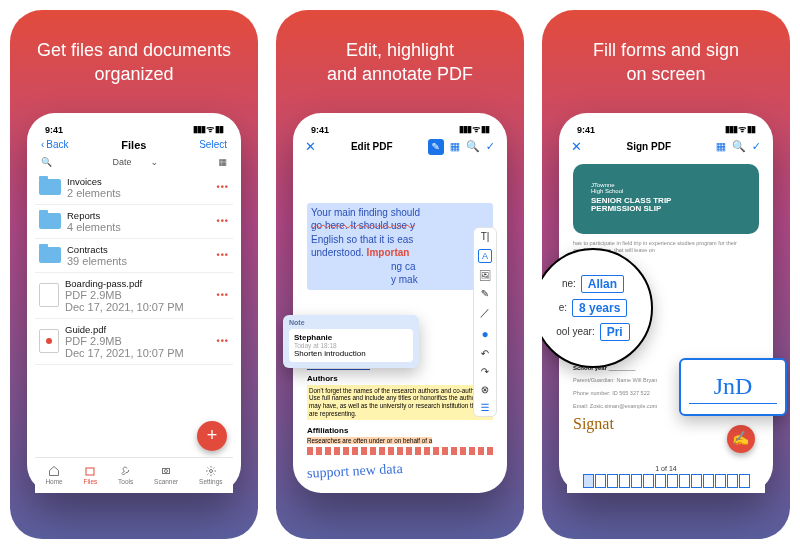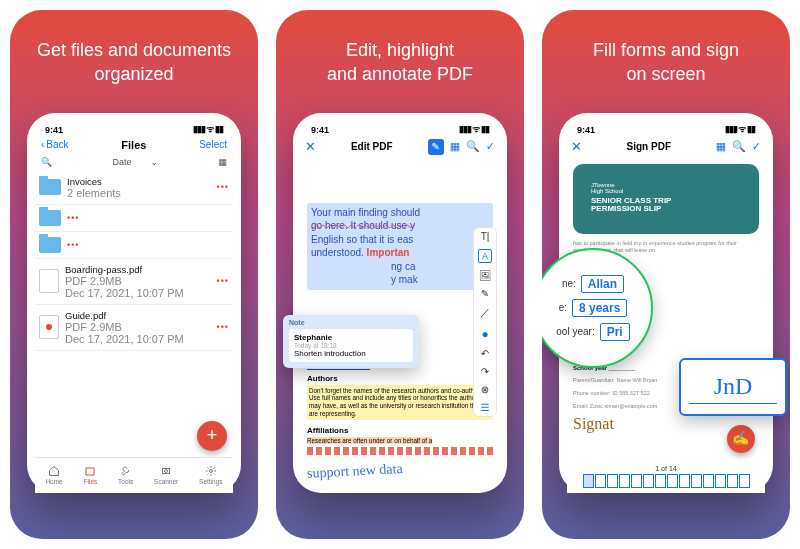--- a/index.html
+++ b/index.html
@@ -54,21 +54,21 @@
 .topnav2 { display:flex; align-items:center; gap:6px; padding:4px 4px; font-size:10px; }
 .topnav2 .x { color:#1a73e8; font-size:13px; }
 .topnav2 .ttl2 { font-weight:700; font-size:10px; flex:1; text-align:center; }
 .topnav2 .ic { color:#1a73e8; font-size:11px; }
 .topnav2 .pen { width:16px; height:16px; background:#1a73e8; border-radius:3px; color:#fff; display:flex; align-items:center; justify-content:center; font-size:10px; }
 
 .doc3 { flex:1; padding:6px 6px; font-size:7px; color:#333; position:relative; }
 .teal { background:#2e7b7b; height:70px; border-radius:10px; padding:18px; color:#fff; }
 .teal .sch { font-size:6px; }
 .teal .big { font-size:8px; font-weight:700; margin-top:3px; line-height:1.1; }
-.magn { position:absolute; left:-34px; top:90px; width:120px; height:120px; border:2px solid #22c55e; border-radius:50%; background:#fff; box-shadow:0 6px 16px rgba(0,0,0,.25); display:flex; flex-direction:column; align-items:center; justify-content:center; font-size:10px; gap:6px; z-index:5; padding:8px; }
+.magn { position:absolute; left:-34px; top:90px; width:120px; height:120px; border:2px solid #000000; border-radius:50%; background:#fff; box-shadow:0 6px 16px rgba(0,0,0,.25); display:flex; flex-direction:column; align-items:center; justify-content:center; font-size:10px; gap:6px; z-index:5; padding:8px; }
 .magn .fr { display:flex; align-items:center; gap:5px; }
 .magn .lab { font-size:10px; color:#333; }
 .magn .val { border:1.5px solid #1a73e8; color:#1a73e8; padding:1px 6px; font-weight:700; font-size:12px; border-radius:2px; }
 .sigbox { position:absolute; right:-22px; top:200px; width:108px; height:58px; border:2px solid #1a73e8; border-radius:6px; background:#fff; box-shadow:0 6px 16px rgba(0,0,0,.25); display:flex; align-items:center; justify-content:center; font-family:cursive; color:#1a73e8; font-size:24px; z-index:5; }
 .sigbox::after { content:""; position:absolute; left:8px; right:8px; bottom:10px; height:1px; background:#1a73e8; }
 .tiny { font-size:5.5px; color:#888; margin-top:6px; line-height:1.3; }
 .formrow { font-size:6px; margin-top:5px; }
 .formrow b { color:#111; }
 .sig2 { margin-top:5px; color:#a16207; font-family:cursive; font-size:16px; }
 .fab3 { position:absolute; right:10px; bottom:40px; width:28px; height:28px; background:#e24b3c; border-radius:50%; display:flex; align-items:center; justify-content:center; color:#fff; font-family:cursive; font-size:14px; box-shadow:0 3px 6px rgba(0,0,0,.3); z-index:3; }
@@ -105,24 +105,32 @@
       <div class="row">
         <div class="folder-ico"></div>
         <div class="tcol">
             <span class="tname">Invoices</span>
             <span class="tmeta">2 elements</span>
           </div>
         <span class="more">•••</span>
       </div>
       <div class="row">
         <div class="folder-ico"></div>
+        <div class="tcol">
+            <span class="tname">Reports</span>
+            <span class="tmeta">4 elements</span>
+          </div>
         <span class="more">•••</span>
       </div>
       <div class="row">
         <div class="folder-ico"></div>
+        <div class="tcol">
+            <span class="tname">Contracts</span>
+            <span class="tmeta">39 elements</span>
+          </div>
         <span class="more">•••</span>
       </div>
       <div class="row">
         <div class="doc-ico"></div>
         <div class="tcol">
             <span class="tname">Boarding-pass.pdf</span>
             <span class="tmeta">PDF 2.9MB<br>Dec 17, 2021, 10:07 PM</span>
           </div>
         <span class="more">•••</span>
       </div>

